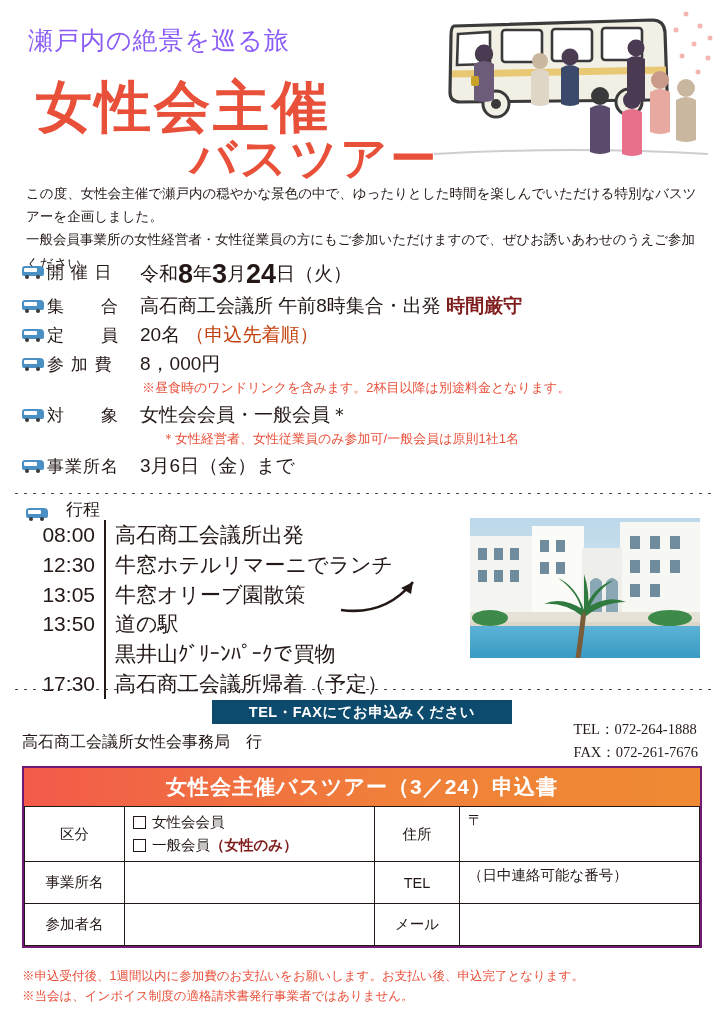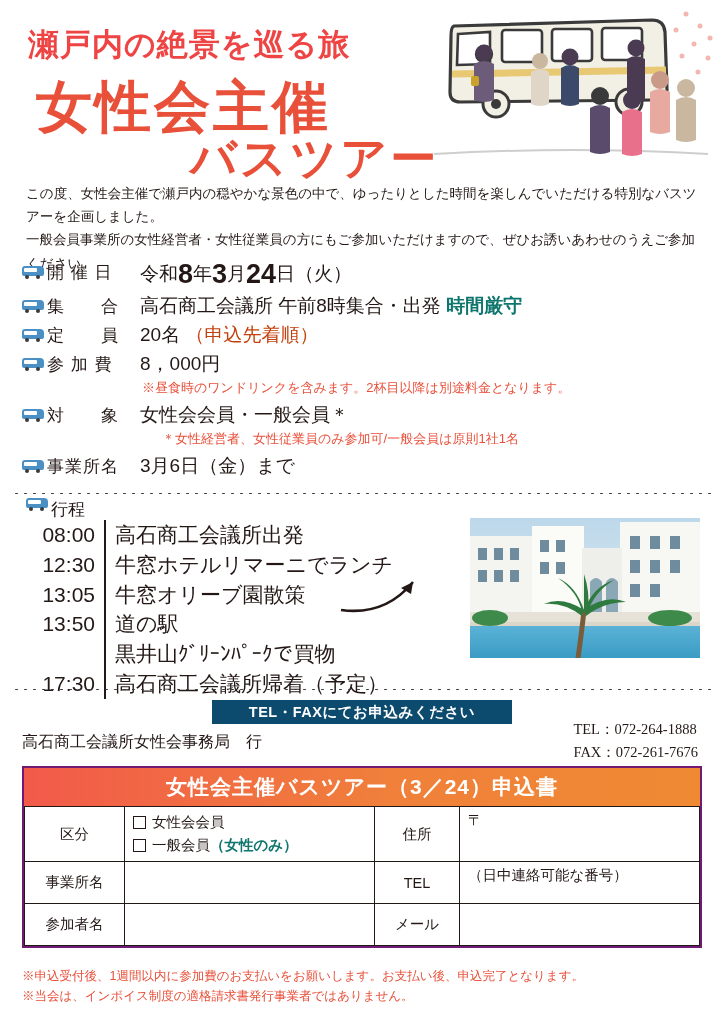--- a/index.html
+++ b/index.html
@@ -11,22 +11,22 @@
     color:#231815;
     position:relative;
     overflow:hidden;
   }
   .page { position:relative; width:724px; height:1024px; }
 
   
   .header { position:relative; height:190px; }
   .hdr-line1 {
     position:absolute; left:28px; top:24px;
-    font-size:31px; font-weight:bold; letter-spacing:1px;
-    color:#ef4444;
+    font-size:25px; font-weight:normal; letter-spacing:1px;
+    color:#8b5cf6;
   }
   .hdr-line2 {
     position:absolute; left:36px; top:70px;
     font-size:56px; font-weight:bold; letter-spacing:3px;
     color:#e8503a;
   }
   .hdr-line3 {
     position:absolute; left:190px; top:128px;
     font-size:46px; font-weight:bold; letter-spacing:3px;
     color:#e8503a;
@@ -44,40 +44,40 @@
   .details { position:absolute; left:22px; top:258px; width:690px; }
   .drow { display:flex; align-items:flex-start; margin-bottom:2px; }
   .dlabel {
     width:118px; flex:none; font-size:17px; color:#231815;
     display:flex; align-items:center; gap:3px; padding-top:3px;
   }
   .dlabel .lbltxt { letter-spacing:1px; }
   .dval { font-size:19px; padding-top:1px; }
   .big { font-size:27px; font-weight:bold; vertical-align:middle; }
   .red { color:#c2410c; }
-  .redb { color:#0f766e; font-weight:bold; }
+  .redb { color:#7f1d1d; font-weight:bold; }
   .sub-note { font-size:13px; color:#e8503a; margin:2px 0 4px 120px; }
 
   .bus-ico { display:inline-block; width:22px; height:13px; position:relative; }
   .bus-ico .body { position:absolute; left:0; top:0; width:22px; height:10px; background:#4a90c4; border-radius:3px 4px 2px 2px; }
   .bus-ico .win { position:absolute; left:2px; top:2px; width:13px; height:4px; background:#ffffff; border-radius:1px; }
   .bus-ico .w1 { position:absolute; left:3px; top:9px; width:4px; height:4px; background:#3a3a3a; border-radius:50%; }
   .bus-ico .w2 { position:absolute; left:14px; top:9px; width:4px; height:4px; background:#3a3a3a; border-radius:50%; }
 
   
   .dots {
     position:absolute; left:12px; width:700px; height:4px;
     background-image:radial-gradient(#3a3a3a 1.4px, transparent 1.5px);
     background-size:9px 9px; background-repeat:repeat-x;
   }
 
   
   .itin-head {
     position:absolute; left:26px; top:498px; font-size:17px;
-    display:flex; align-items:flex-start; gap:3px;
+    display:flex; align-items:flex-end; gap:18px;
   }
   .itin { position:absolute; left:20px; top:520px; width:420px; }
   .irow { display:flex; align-items:flex-start; font-size:21px; line-height:1.42; }
   .itime { width:84px; flex:none; text-align:right; padding-right:9px; color:#231815; }
   .ibar { width:2px; background:#231815; align-self:stretch; margin-right:9px; }
   .iplace { color:#231815; }
 
   .photo {
     position:absolute; right:24px; top:518px; width:230px; height:140px;
     overflow:hidden; border:0;

